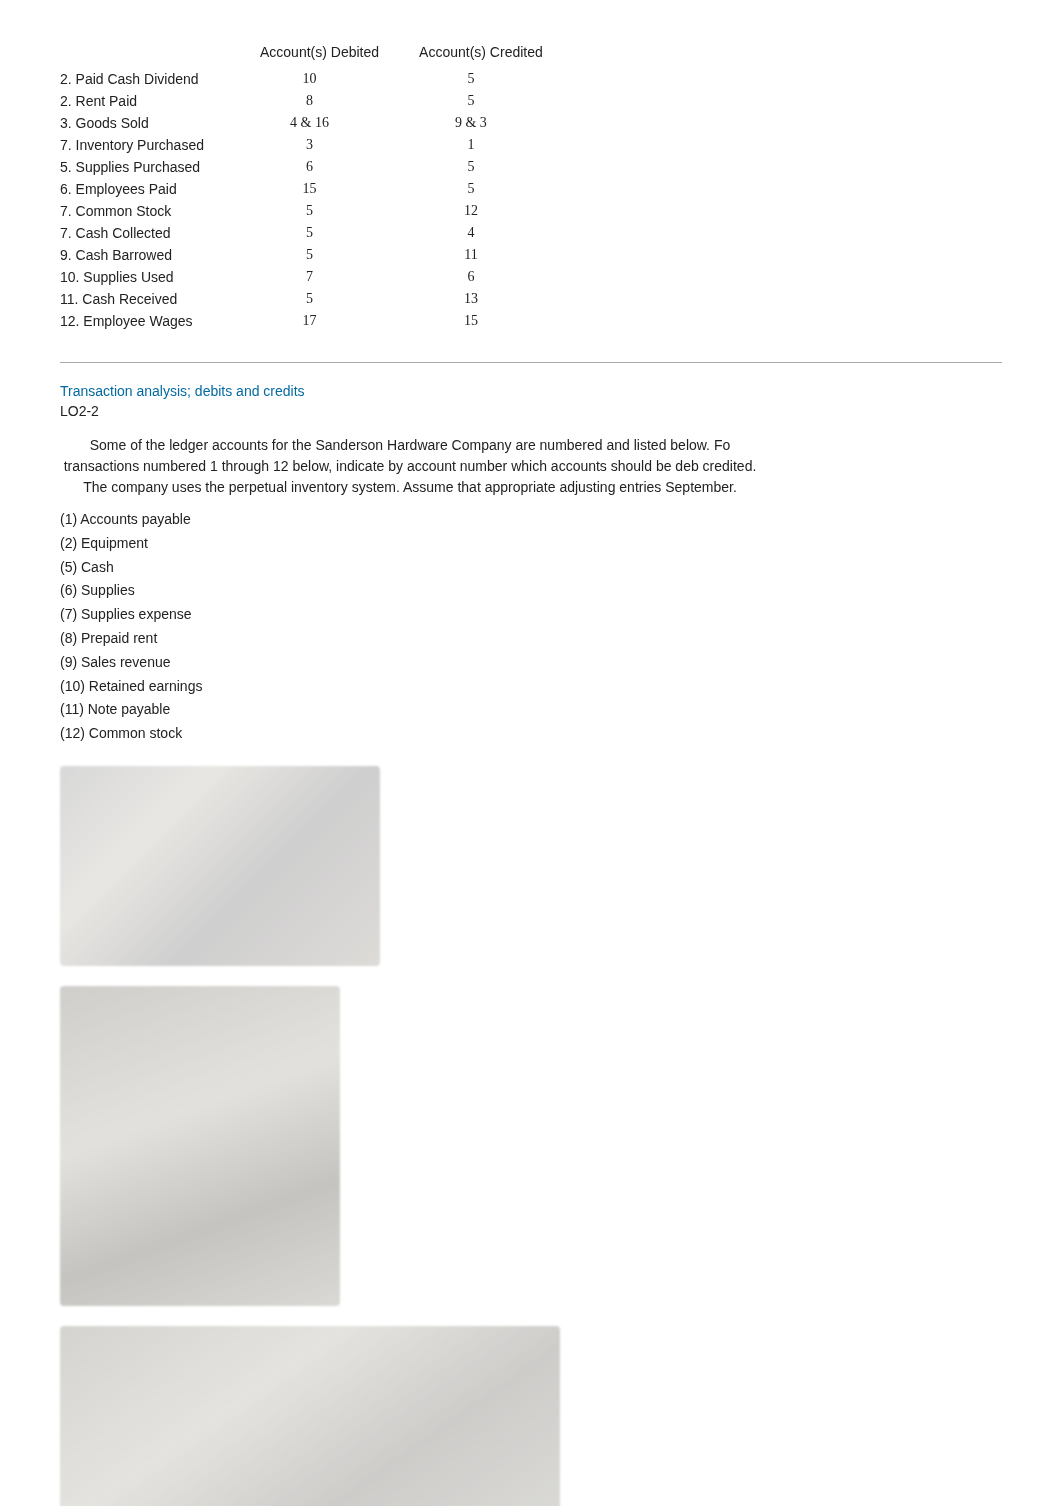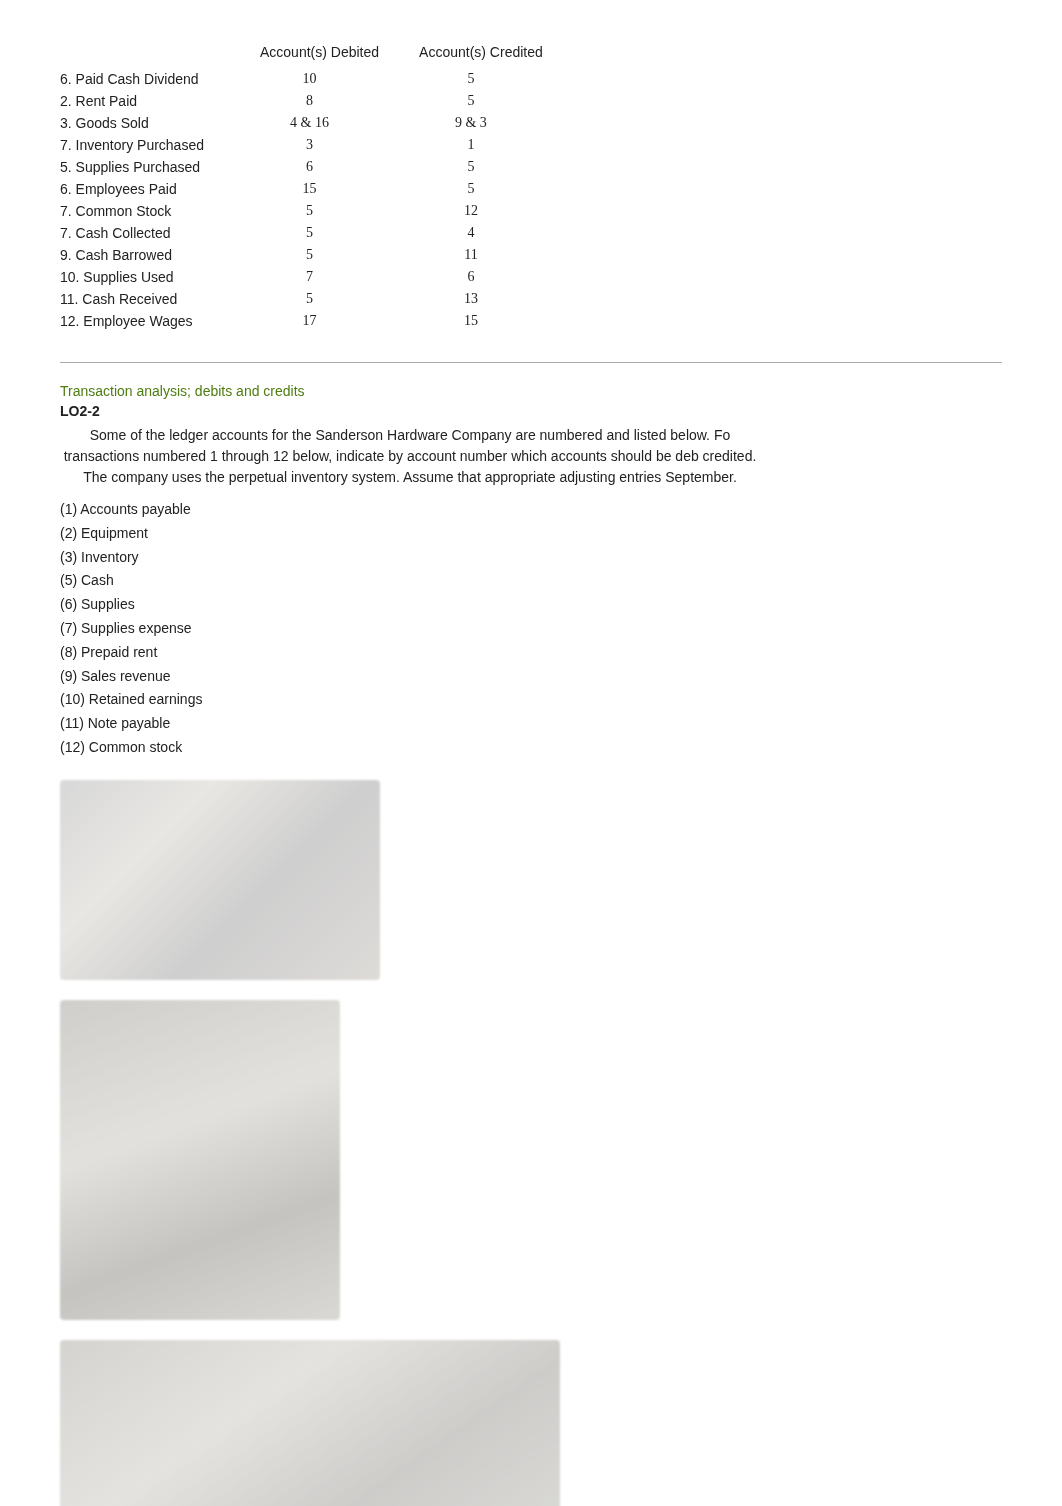--- a/index.html
+++ b/index.html
@@ -56,28 +56,28 @@
       border-top: 1px solid #aaa;
       margin: 20px 0;
     }
 
     .analysis-section {
       margin-top: 10px;
     }
 
     .analysis-label {
       font-size: 14px;
-      color: #4d7c0f;
+      color: #0369a1;
       margin-bottom: 4px;
     }
 
     .analysis-title {
-      font-weight: bold;
-      font-size: 14px;
-      margin-bottom: 6px;
+      font-weight: normal;
+      font-size: 14px;
+      margin-bottom: 16px;
     }
 
     .analysis-body {
       font-size: 14px;
       line-height: 1.5;
       margin-bottom: 10px;
       max-width: 700px;
       text-align: center;
     }
 
@@ -129,21 +129,21 @@
   <table class="transactions-table">
     <thead>
       <tr>
         <th class="label-col"></th>
         <th class="num-col">Account(s) Debited</th>
         <th class="num-col">Account(s) Credited</th>
       </tr>
     </thead>
     <tbody id="table-body">
     <tr>
-          <td class="label-col">6. Paid Cash Dividend</td>
+          <td class="label-col">2. Paid Cash Dividend</td>
           <td class="num-col">10</td>
           <td class="num-col">5</td>
         </tr>
         <tr>
           <td class="label-col">2. Rent Paid</td>
           <td class="num-col">8</td>
           <td class="num-col">5</td>
         </tr>
         <tr>
           <td class="label-col">3. Goods Sold</td>
@@ -201,21 +201,20 @@
 
 <hr class="divider">
 
 <div class="analysis-section">
   <p class="analysis-label">Transaction analysis; debits and credits</p>
   <p class="analysis-title">LO2-2</p>
   <p class="analysis-body">Some of the ledger accounts for the Sanderson Hardware Company are numbered and listed below. Fo transactions numbered 1 through 12 below, indicate by account number which accounts should be deb credited. The company uses the perpetual inventory system. Assume that appropriate adjusting entries September.</p>
   <ul class="account-list" id="account-list">
   <li>(1) Accounts payable</li>
       <li>(2) Equipment</li>
-      <li>(3) Inventory</li>
       <li>(5) Cash</li>
       <li>(6) Supplies</li>
       <li>(7) Supplies expense</li>
       <li>(8) Prepaid rent</li>
       <li>(9) Sales revenue</li>
       <li>(10) Retained earnings</li>
       <li>(11) Note payable</li>
       <li>(12) Common stock</li>
     </ul>
 </div>

